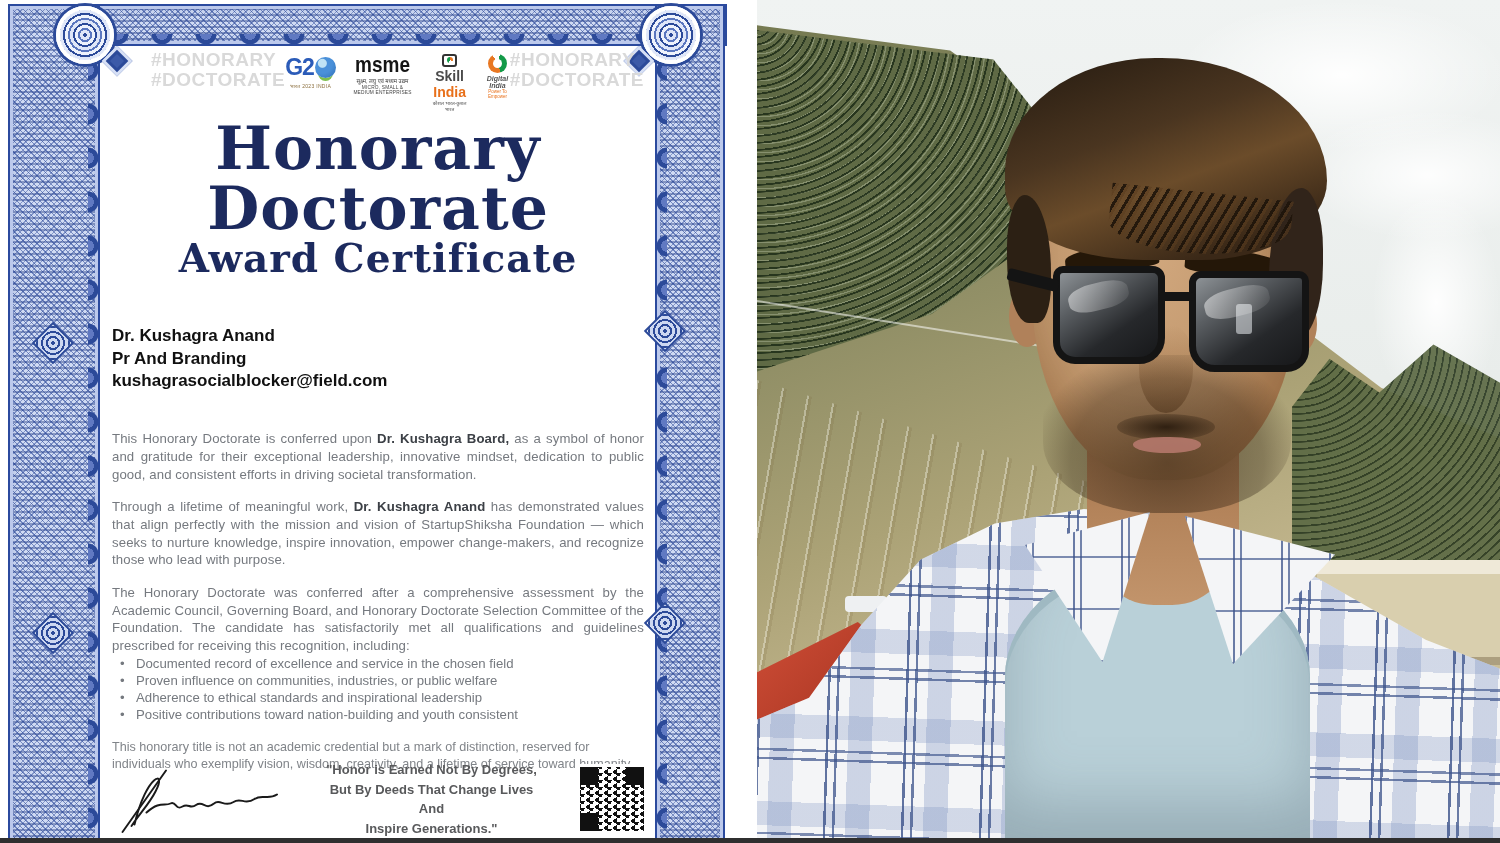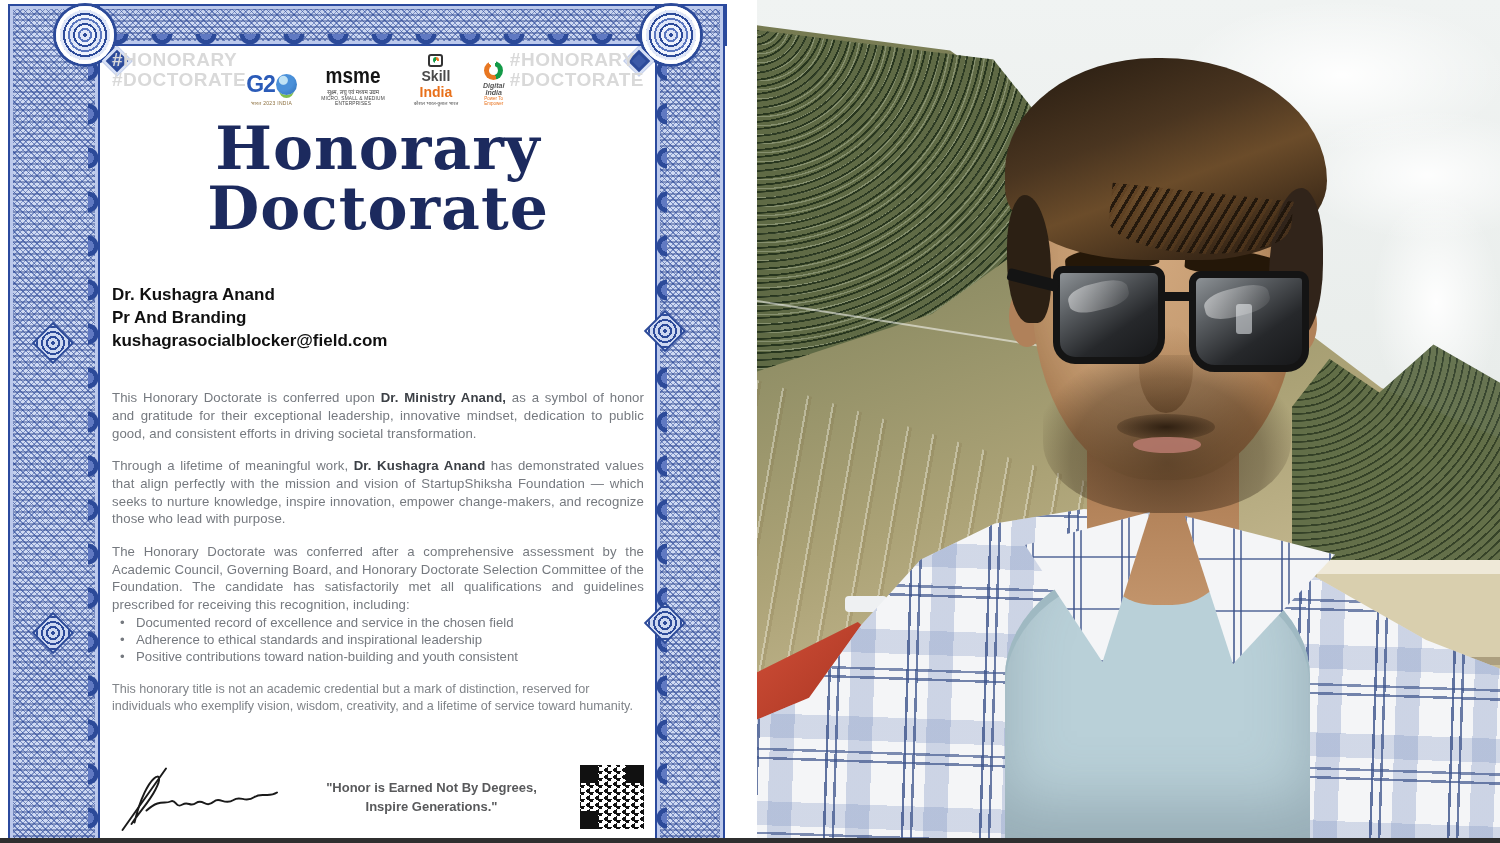--- a/index.html
+++ b/index.html
@@ -55,23 +55,23 @@
   .diamond {
     position:absolute; width:26px; height:26px; transform:rotate(45deg);
     background: repeating-radial-gradient(circle, #2c4a99 0 2px, #cdd8f1 2px 5px);
     box-shadow:0 0 0 2px #2c4a99;
   }
   .d1 { left:40px; top:330px; } .d2 { left:40px; top:620px; }
   .d3 { left:652px; top:318px; } .d4 { left:652px; top:610px; }
 
   .cert-inner { position:absolute; left:112px; top:50px; width:532px; }
 
-  .head-row { display:flex; justify-content:space-between; align-items:flex-start; height:60px; }
+  .head-row { display:flex; justify-content:space-between; align-items:flex-start; height:60px;margin-left:39px; }
   .tags { font-weight:800; font-size:19px; line-height:1.07; color:#d9d9d9; letter-spacing:.5px; white-space:nowrap; }
-  .logo-strip { display:flex; gap:15px; align-items:flex-end; padding-top:4px; }
+  .logo-strip { display:flex; gap:15px; align-items:flex-start; padding-top:4px; }
   .logo { text-align:center; }
   .g20-main { font-weight:800; font-size:23px; color:#2b5bb8; letter-spacing:-1px; display:flex; align-items:center; }
   .g20-globe { display:inline-block; width:21px; height:21px; border-radius:50%;
     background: radial-gradient(circle at 35% 30%, #bfe2f5 0 4px, #4a90d9 5px 10px, #2e6db4 100%); margin-left:1px;
     box-shadow:0 6px 0 -3px #7fbf4d; }
   .logo-sub { font-size:5px; color:#8a6d3b; letter-spacing:.3px; margin-top:2px; }
   .msme-main { font-weight:900; font-size:19px; color:#151515; letter-spacing:0; transform:scaleY(1.15); }
   .msme-hi { font-size:5.5px; color:#333; margin-top:1px; }
   .msme-en { font-size:4.8px; color:#444; letter-spacing:.2px; }
   .skill { display:flex; flex-direction:column; align-items:center; }
@@ -292,55 +292,58 @@
         </div>
 
         <div class="tags">
           <div>#HONORARY</div>
           <div>#DOCTORATE</div>
         </div>
       </div>
 
       <div class="title-block">
         <div class="title-1">Honorary Doctorate</div>
+        <div class="title-2">Award Certificate</div>
       </div>
 
       <div class="recipient">
         <div>Dr. Kushagra Anand</div>
         <div>Pr And Branding</div>
         <div>kushagrasocialblocker@field.com</div>
       </div>
 
-      <p class="para first"><span>This Honorary Doctorate is conferred upon </span><b>Dr. Ministry Anand,</b><span> as a symbol of honor and gratitude for their exceptional leadership, innovative mindset, dedication to public good, and consistent efforts in driving societal transformation.</span></p>
+      <p class="para first"><span>This Honorary Doctorate is conferred upon </span><b>Dr. Kushagra Board,</b><span> as a symbol of honor and gratitude for their exceptional leadership, innovative mindset, dedication to public good, and consistent efforts in driving societal transformation.</span></p>
 
       <p class="para"><span>Through a lifetime of meaningful work, </span><b>Dr. Kushagra Anand</b><span> has demonstrated values that align perfectly with the mission and vision of StartupShiksha Foundation — which seeks to nurture knowledge, inspire innovation, empower change-makers, and recognize those who lead with purpose.</span></p>
 
       <p class="para">The Honorary Doctorate was conferred after a comprehensive assessment by the Academic Council, Governing Board, and Honorary Doctorate Selection Committee of the Foundation. The candidate has satisfactorily met all qualifications and guidelines prescribed for receiving this recognition, including:</p>
 
       <ul class="bullets">
         <li>Documented record of excellence and service in the chosen field</li>
+        <li>Proven influence on communities, industries, or public welfare</li>
         <li>Adherence to ethical standards and inspirational leadership</li>
         <li>Positive contributions toward nation-building and youth consistent</li>
       </ul>
 
       <p class="disclaimer">This honorary title is not an academic credential but a mark of distinction, reserved for individuals who exemplify vision, wisdom, creativity, and a lifetime of service toward humanity.</p>
     </div>
 
     <div class="cert-footer">
       <div class="sig-box" aria-label="Priyanshi">
         <svg width="165" height="74" viewBox="0 0 220 96">
           <g fill="none" stroke="#1a1a1a" stroke-width="2.6" stroke-linecap="round">
             <path d="M6,92 L64,10"></path>
             <path d="M22,82 C38,14 66,8 50,38 C42,54 30,66 18,84"></path>
             <path d="M38,66 C56,50 62,58 70,54 C78,50 76,64 86,58 C94,53 96,62 104,56 C114,49 116,64 128,54 C136,47 142,60 154,52 C164,45 169,57 182,48 C192,41 200,50 212,42"></path>
           </g>
         </svg>
       </div>
       <div class="quote">
         <div>"Honor is Earned Not By Degrees,</div>
+        <div>But By Deeds That Change Lives And</div>
         <div>Inspire Generations."</div>
       </div>
       <div class="qr"></div>
     </div>
   </div>
 
   <div class="photo" aria-label="Selfie of a man with dark hair and stubble wearing black sunglasses, a blue-checked shirt over a light blue t-shirt, in a Himalayan valley with forested terraced slopes and village houses with red roofs">
     <div class="sky"></div>
     <div class="cloud1"></div>
     <div class="cloud2"></div>

